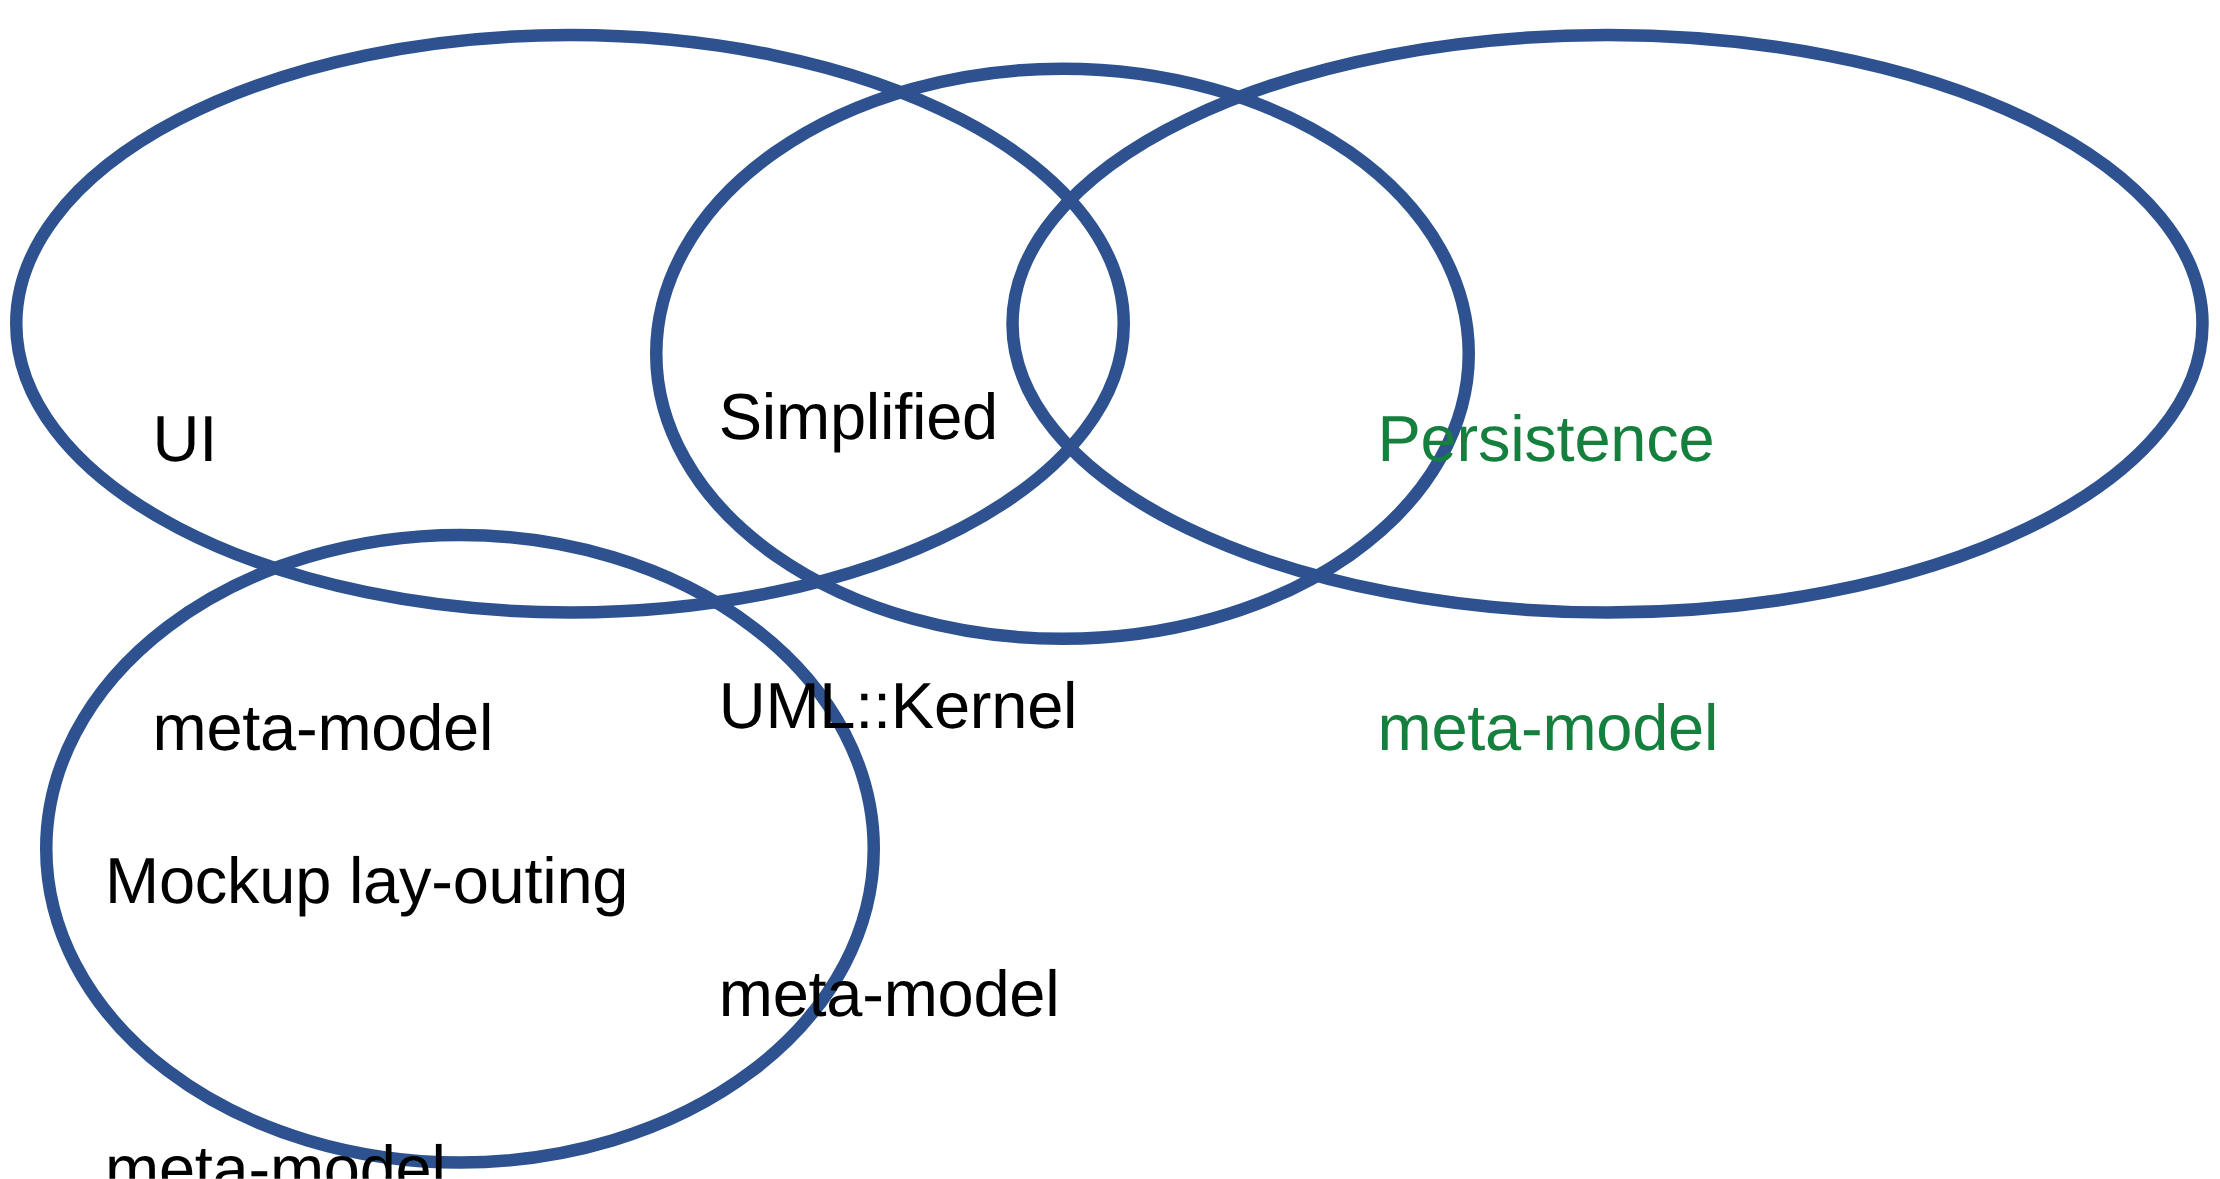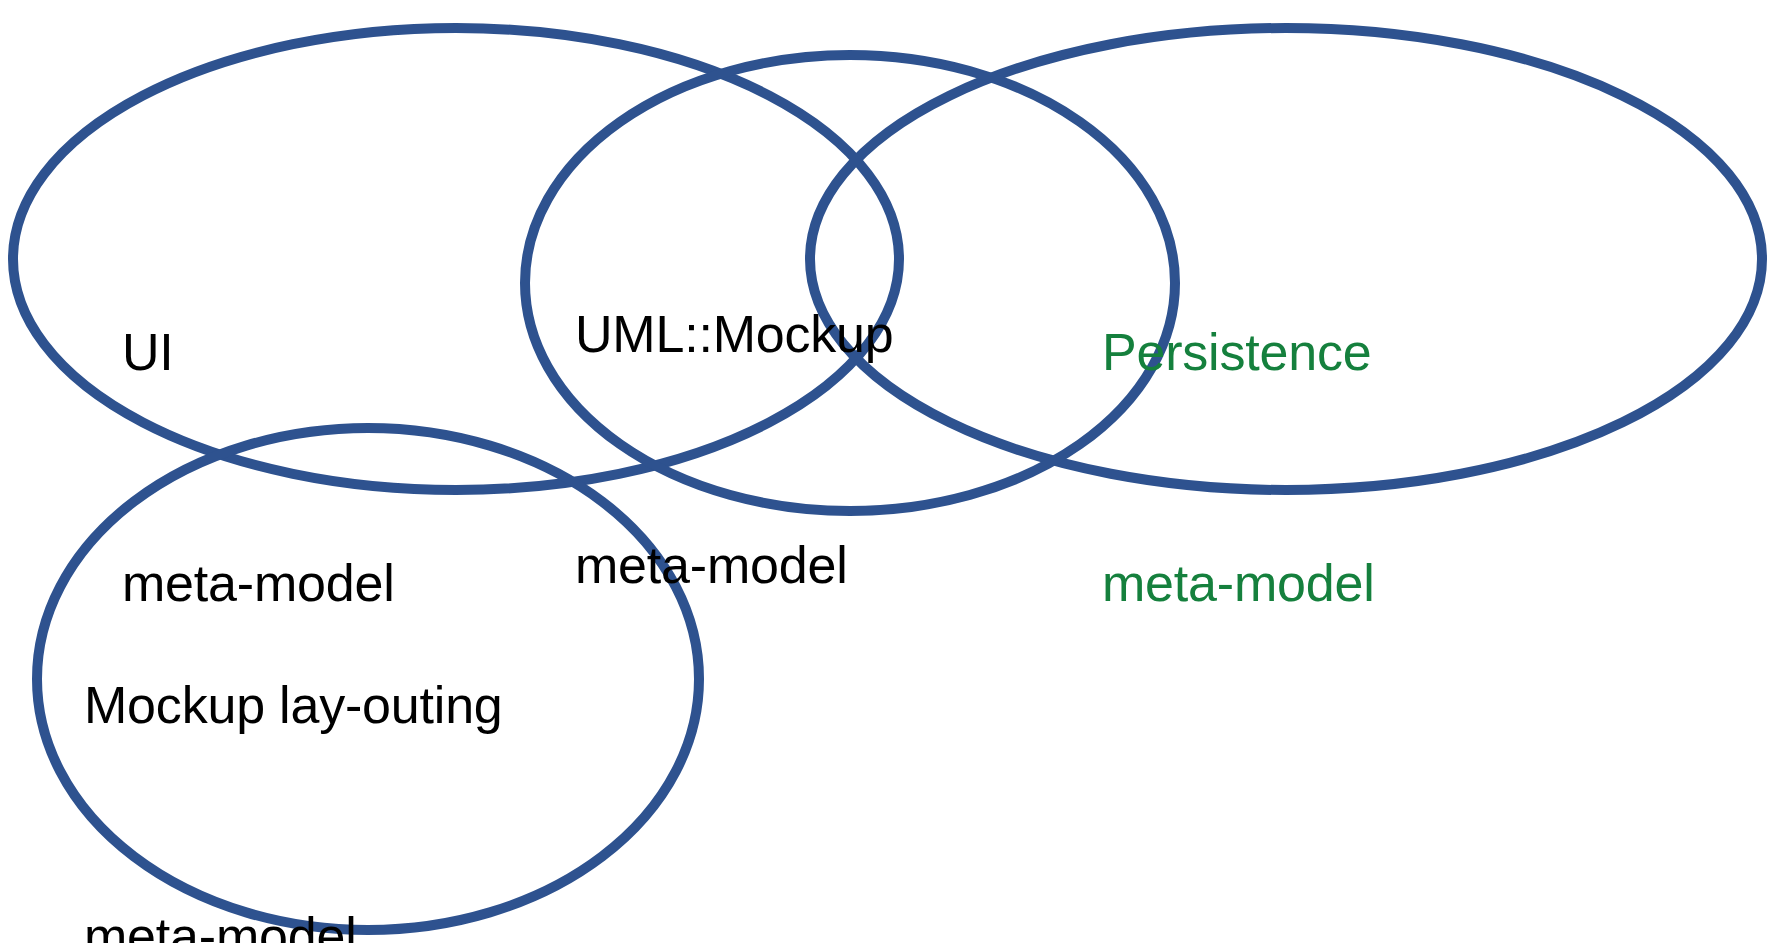--- a/index.html
+++ b/index.html
@@ -63,21 +63,22 @@
 
     <ellipse class="venn-ellipse" cx="368" cy="679" rx="331" ry="251" stroke="#2E528F" stroke-width="10"></ellipse>
   </svg>
 
   <div class="label-block" id="label-ui" style="color: rgb(0, 0, 0);">
     <span class="label-line">UI</span>
     <span class="label-line">meta-model</span>
   </div>
 
   <div class="label-block" id="label-uml-kernel" style="color: rgb(0, 0, 0);">
-    <span class="label-line">UML::Mockup</span>
+    <span class="label-line">Simplified</span>
+    <span class="label-line">UML::Kernel</span>
     <span class="label-line">meta-model</span>
   </div>
 
   <div class="label-block" id="label-persistence" style="color: #15803d;">
     <span class="label-line">Persistence</span>
     <span class="label-line">meta-model</span>
   </div>
 
   <div class="label-block" id="label-mockup" style="color: rgb(0, 0, 0);">
     <span class="label-line">Mockup lay-outing</span>

